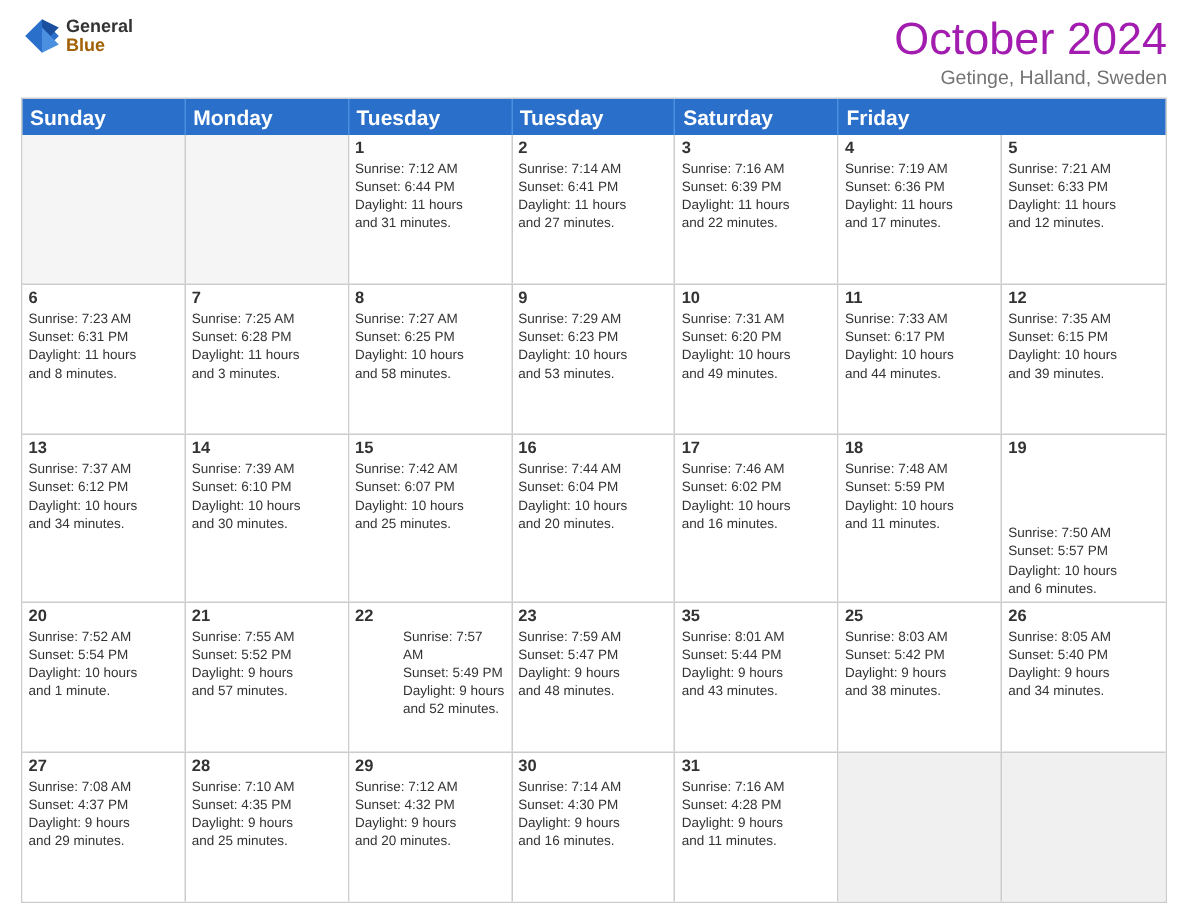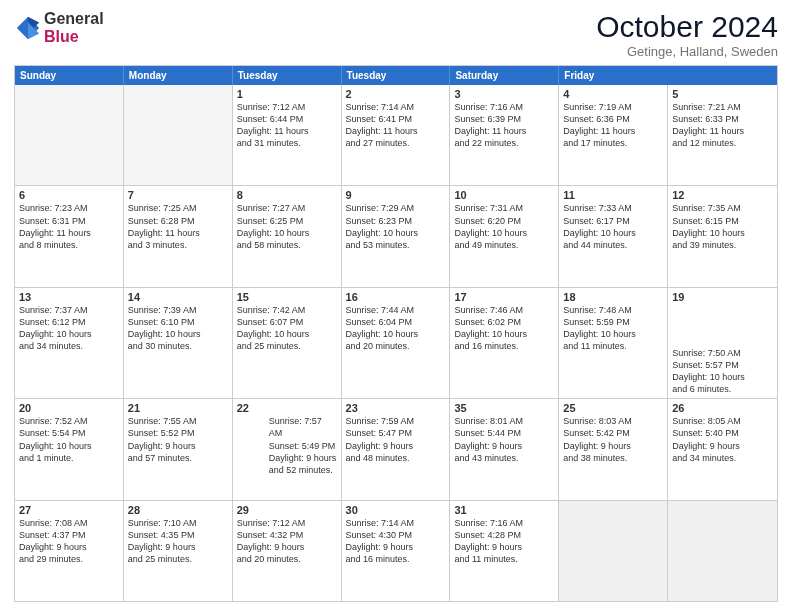--- a/index.html
+++ b/index.html
@@ -22,57 +22,57 @@
       justify-content: space-between;
       align-items: flex-start;
       margin-bottom: 6px;
     }
     .logo {
       display: flex;
       align-items: center;
       gap: 0;
     }
     .logo-text {
-      font-size: 16px;
+      font-size: 12px;
       font-weight: bold;
       line-height: 1.1;
     }
     .logo-text .general { color: #333; }
-    .logo-text .blue { color: #be185d; }
+    .logo-text .blue { color: #a16207; }
     .logo-icon {
       width: 28px;
       height: 28px;
       margin-right: 2px;
     }
     .title-block {
       text-align: right;
     }
     .month-title {
       font-size: 30px;
-      color: #0f172a;
+      color: #a21caf;
       font-weight: normal;
     }
     .subtitle {
       font-size: 13px;
       color: #737373;
     }
     .calendar {
       flex: 1;
       display: flex;
       flex-direction: column;
       border: 1px solid #ccc;
     }
     .cal-header {
       display: grid;
       grid-template-columns: repeat(7, 1fr);
       background: #2a6fc9;
     }
     .cal-header-cell {
       color: #fff;
-      font-size: 10px;
+      font-size: 14px;
       font-weight: bold;
       padding: 4px 5px;
       border-right: 1px solid #4a8fe0;
     }
     .cal-header-cell:last-child { border-right: none; }
     .cal-body {
       flex: 1;
       display: flex;
       flex-direction: column;
     }

